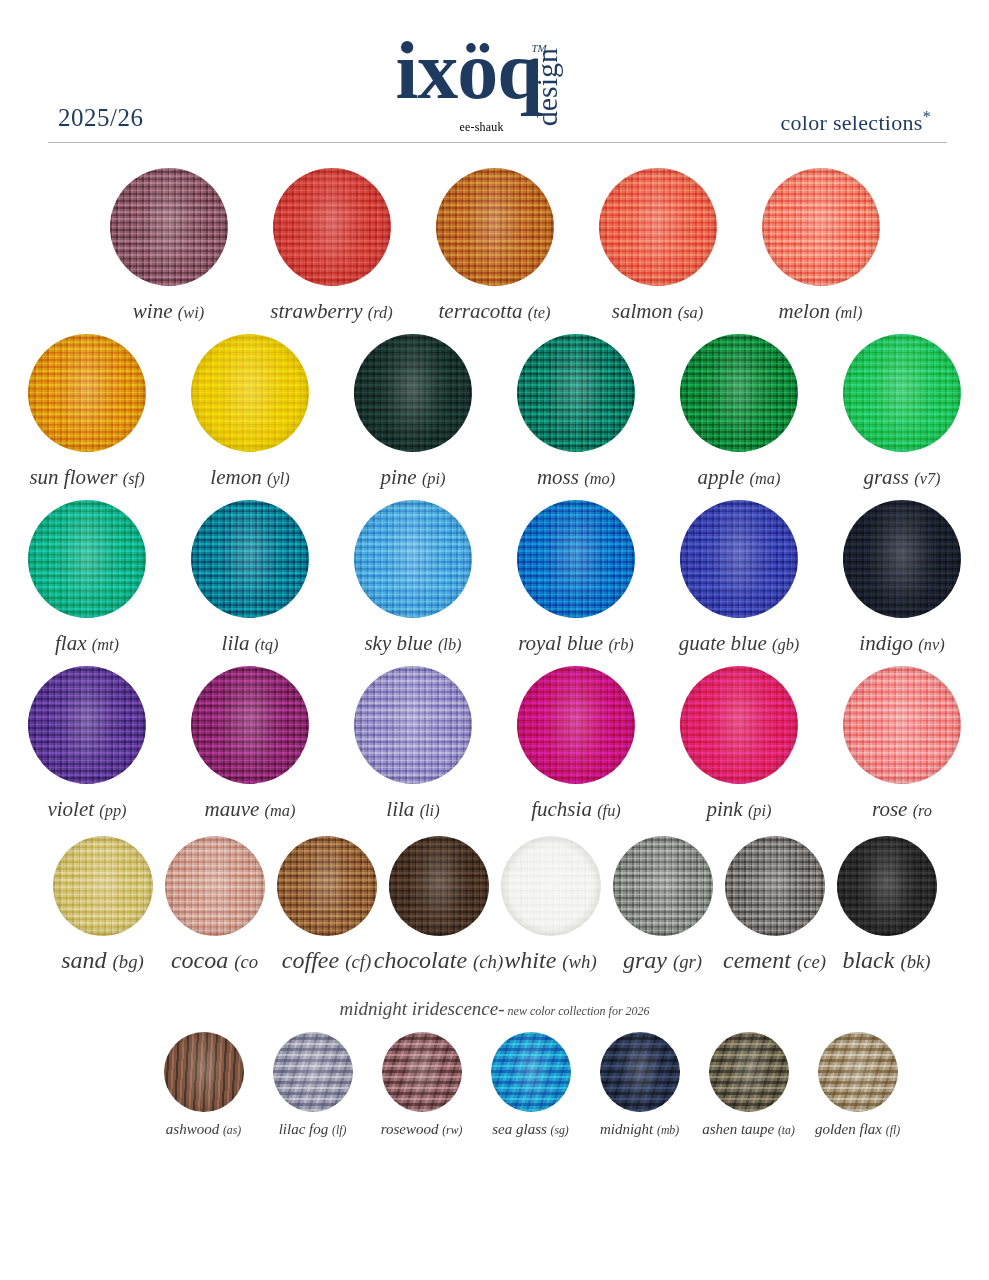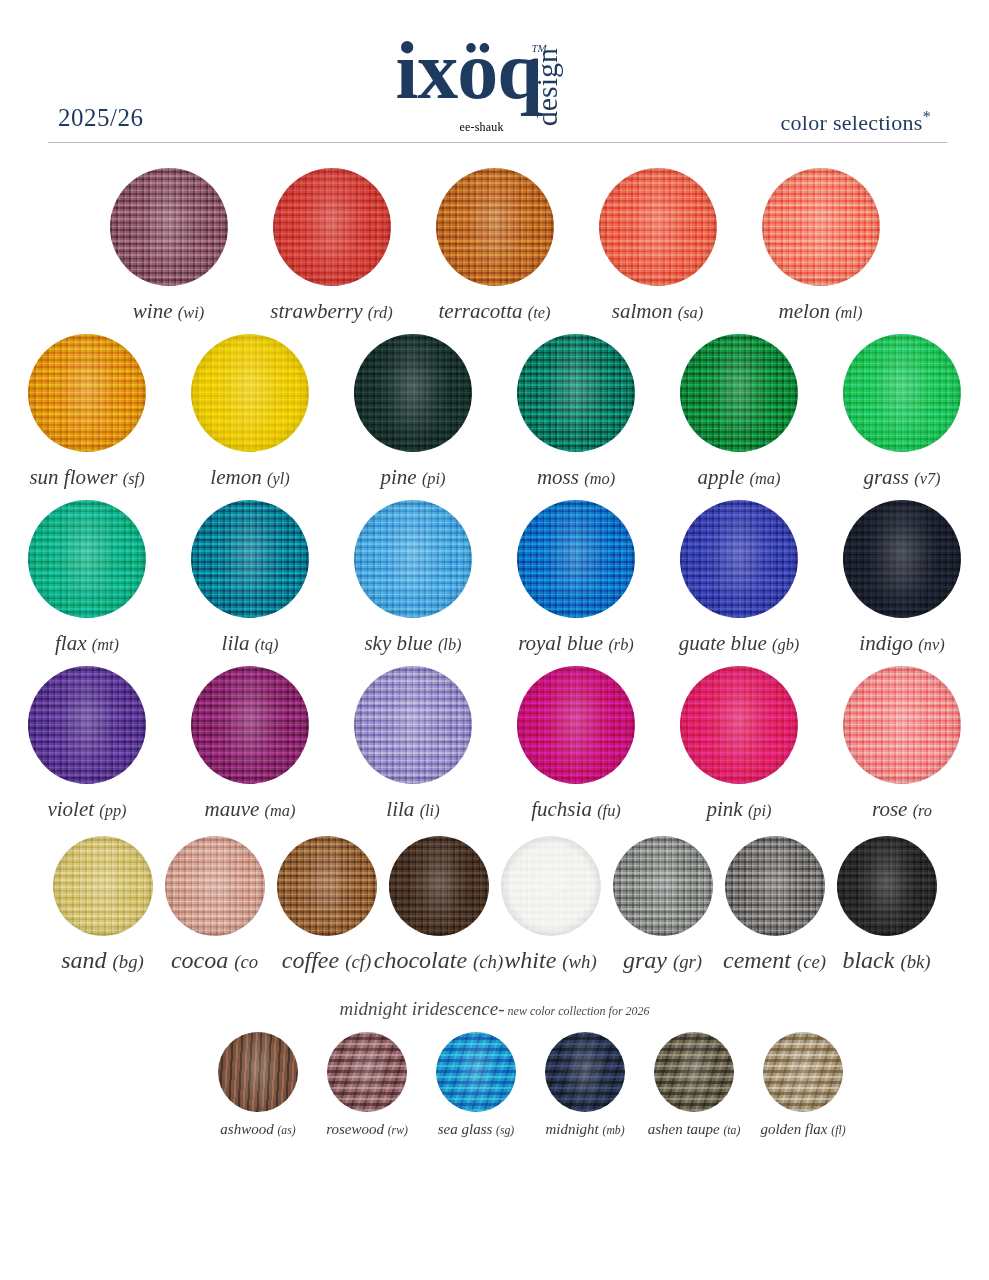--- a/index.html
+++ b/index.html
@@ -355,20 +355,24 @@
 
   <div class="irid-head">
     <span>midnight iridescence-</span><span class="sub"> new color collection for 2026</span>
   </div>
   <div class="row irid-row">
       <div class="cell">
         <div class="swatch fiber" style="background-color: rgb(122, 84, 64);"></div>
         <div class="label"><span>ashwood </span><span class="code">(as)</span></div>
       </div>
       <div class="cell">
+        <div class="swatch coarse" style="background-color: rgb(154, 155, 174);"></div>
+        <div class="label"><span>lilac fog </span><span class="code">(lf)</span></div>
+      </div>
+      <div class="cell">
         <div class="swatch coarse" style="background-color: rgb(142, 99, 102);"></div>
         <div class="label"><span>rosewood </span><span class="code">(rw)</span></div>
       </div>
       <div class="cell">
         <div class="swatch coarse" style="background-color: rgb(31, 148, 204);"></div>
         <div class="label"><span>sea glass </span><span class="code">(sg)</span></div>
       </div>
       <div class="cell">
         <div class="swatch coarse" style="background-color: rgb(42, 53, 80);"></div>
         <div class="label"><span>midnight </span><span class="code">(mb)</span></div>

